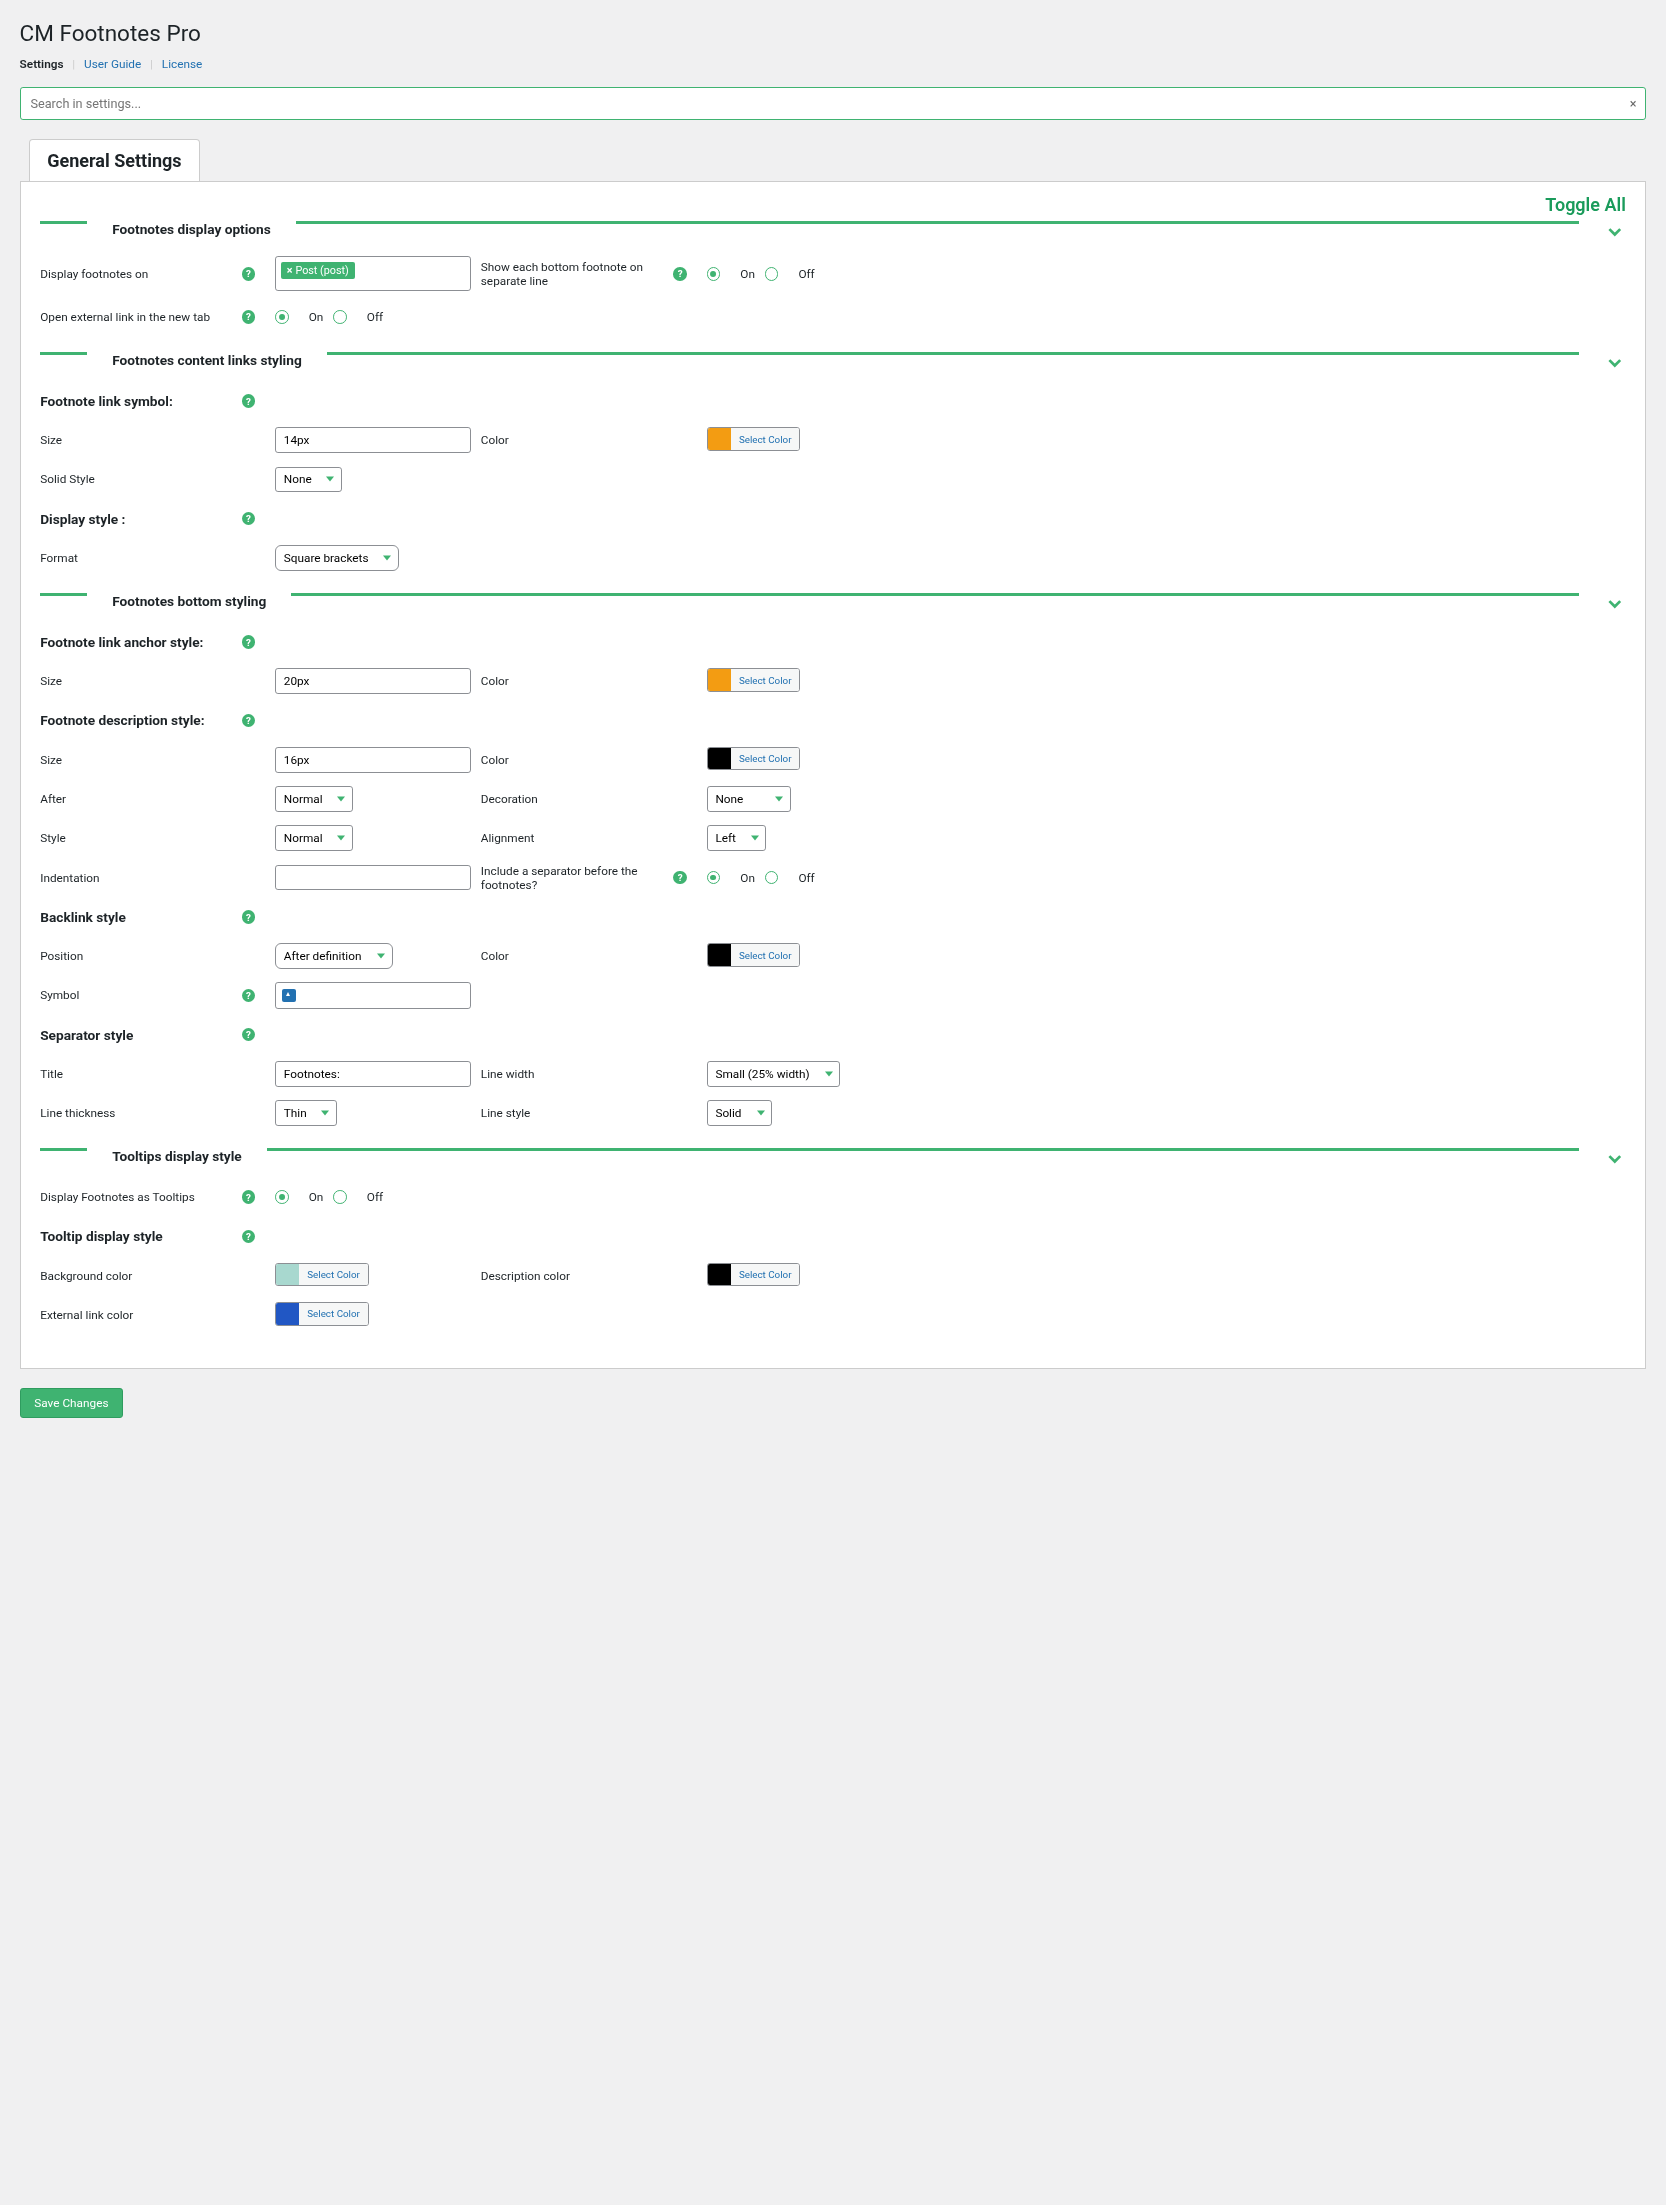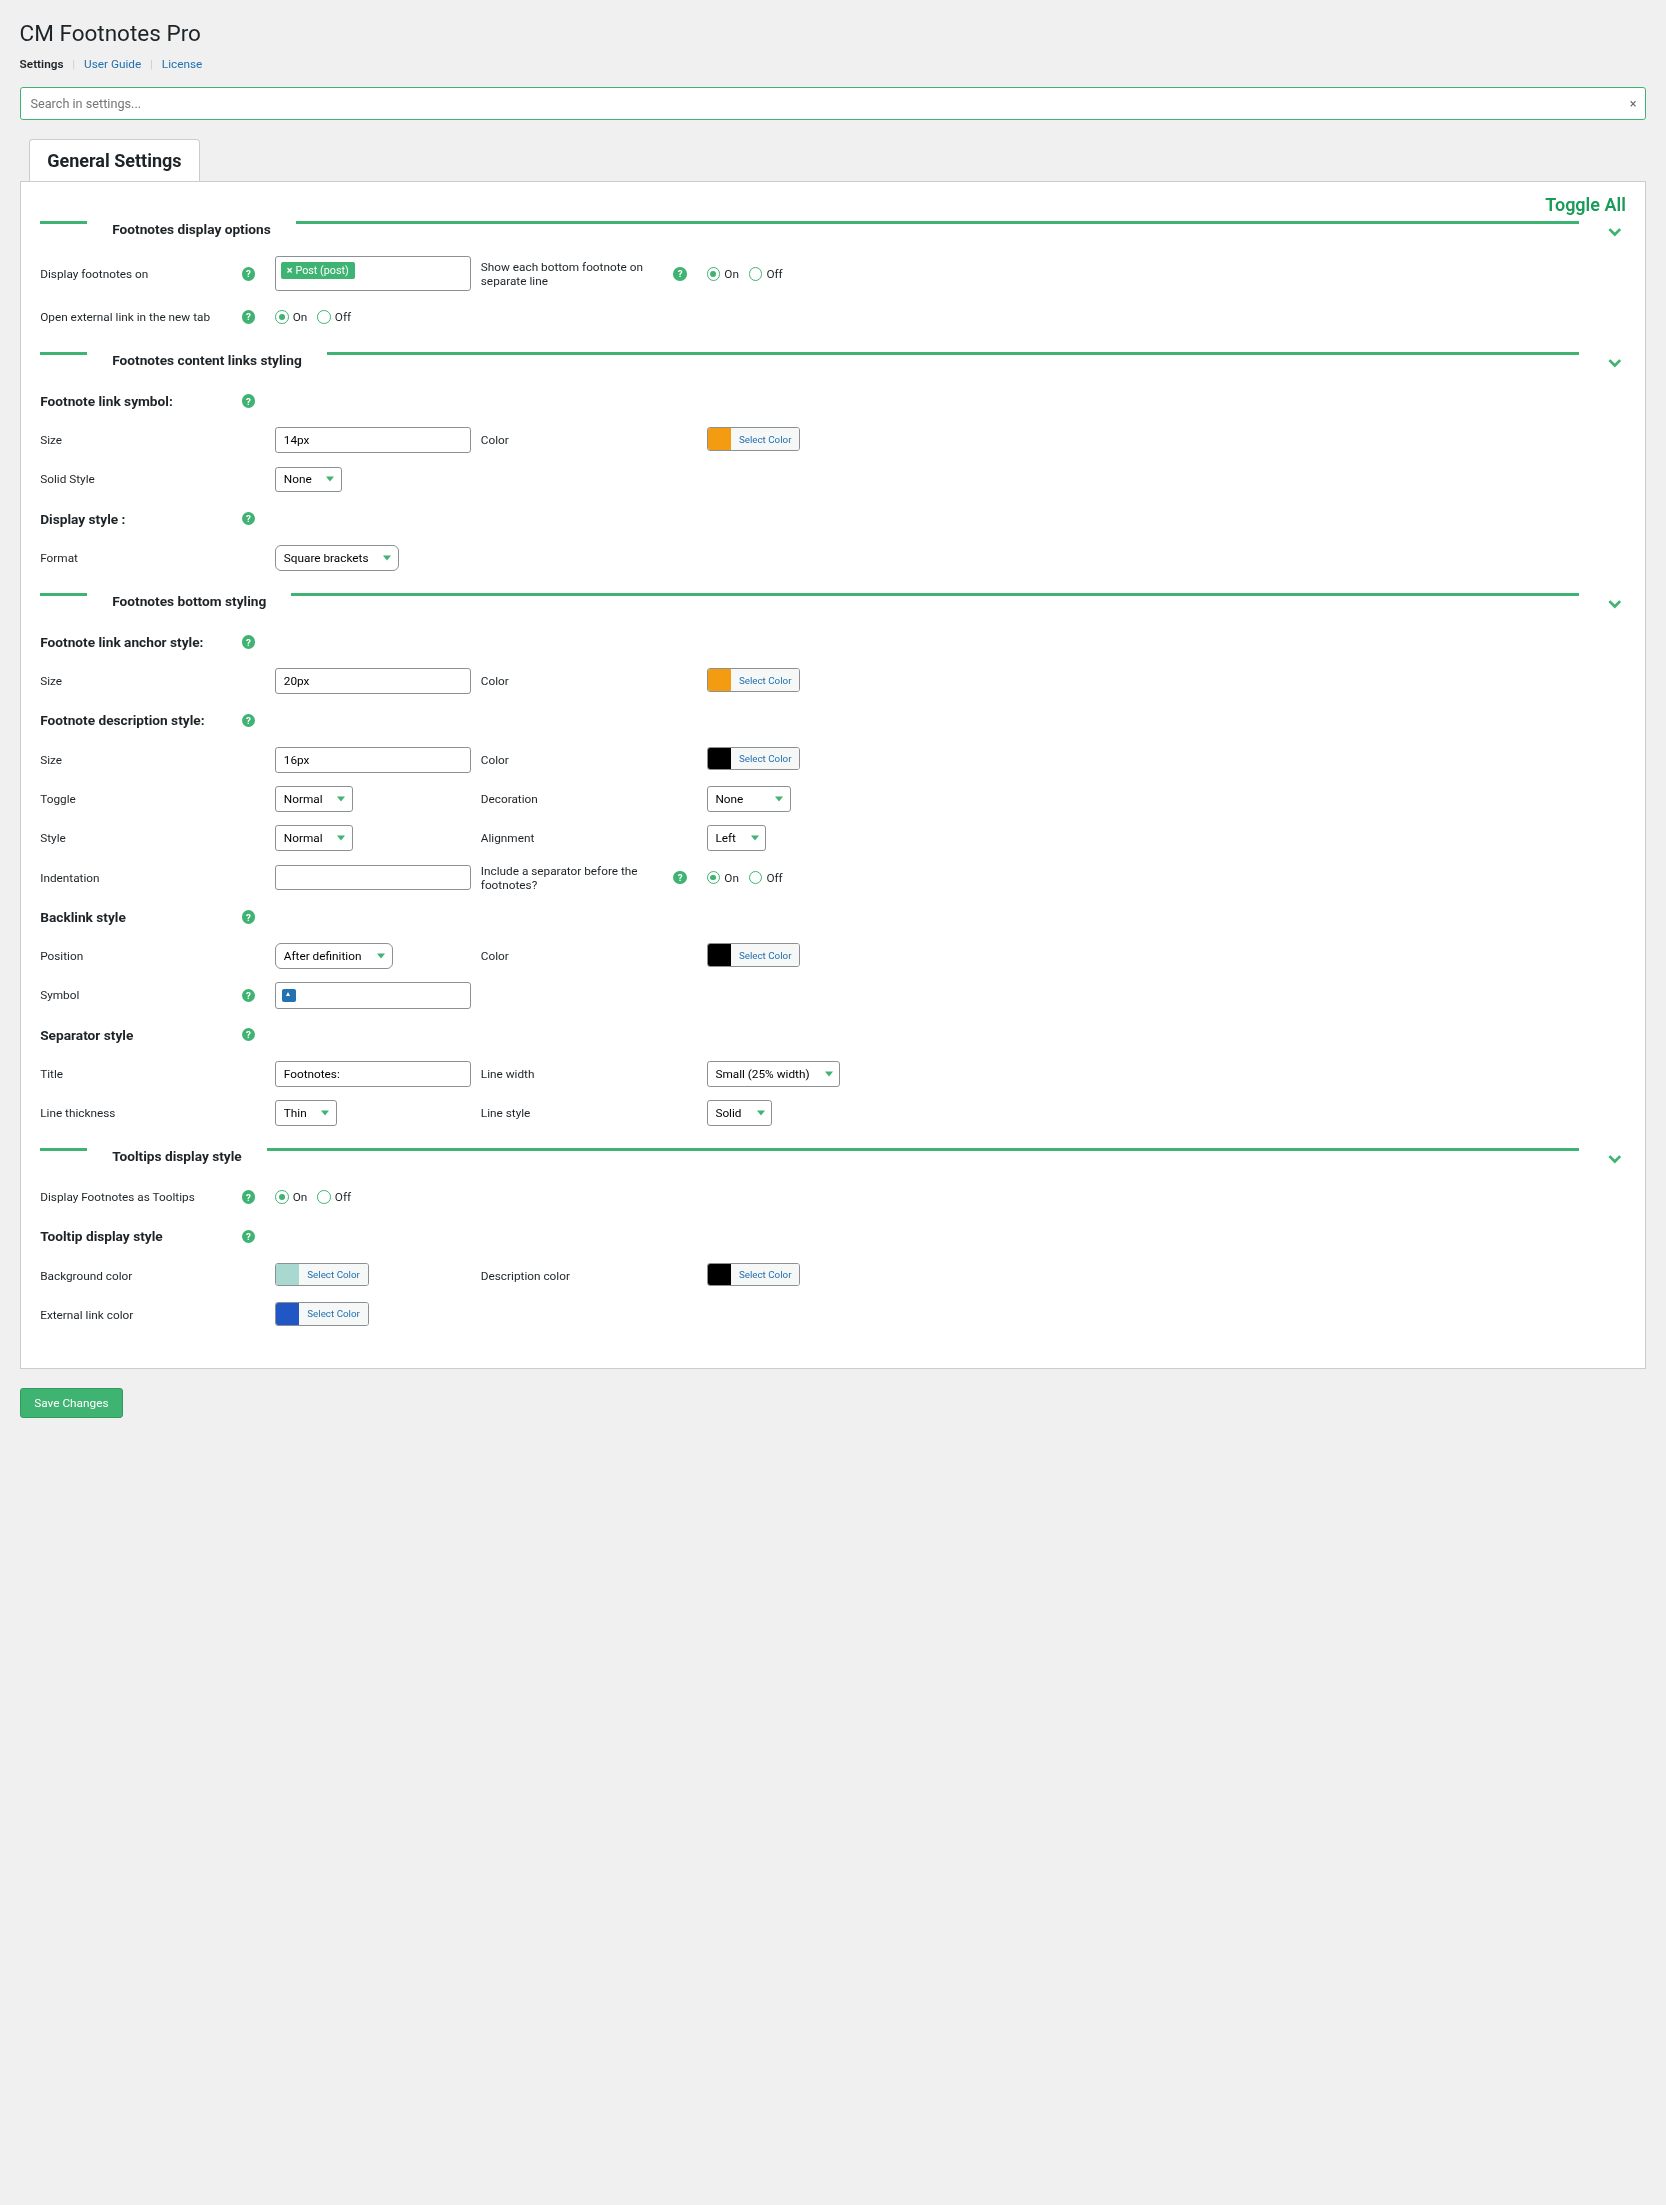--- a/index.html
+++ b/index.html
@@ -41,21 +41,21 @@
 .help { width: 13.7px; height: 13.7px; border-radius: 50%; background: #3fb371; color: #fff; font-size: 9.8px; font-weight: 700; display: inline-flex; align-items: center; justify-content: center; cursor: help; flex-shrink: 0; }
 
 .text-input { width: 100%; max-width: 196px; padding: 4.9px 7.8px; border: 1px solid #8c8f94; border-radius: 2.9px; font-size: 11.8px; }
 
 .select-wrap { position: relative; display: inline-block; }
 .select { appearance: none; padding: 4.9px 29px 4.9px 7.8px; border: 1px solid #8c8f94; border-radius: 2.9px; font-size: 11.8px; background: #fff; cursor: pointer; min-width: 59px; }
 .select-arrow { position: absolute; right: 7.8px; top: 50%; transform: translateY(-50%); pointer-events: none; width: 0; height: 0; border-left: 4.9px solid transparent; border-right: 4.9px solid transparent; border-top: 5.9px solid #3fb371; }
 .select.wide { min-width: 118px; border-radius: 6px; }
 
 .radio-group { display: flex; gap: 9.8px; align-items: center; }
-.radio-group label { display: flex; align-items: center; gap: 4px; font-size: 11.8px; cursor: pointer; }
+.radio-group label { display: flex; align-items: center; gap: 20px; font-size: 11.8px; cursor: pointer; }
 .radio { appearance: none; width: 13.7px; height: 13.7px; border: 1.5px solid #3fb371; border-radius: 50%; position: relative; cursor: pointer; }
 .radio:checked::after { content: ""; position: absolute; width: 5.9px; height: 5.9px; background: #3fb371; border-radius: 50%; top: 50%; left: 50%; transform: translate(-50%, -50%); }
 
 .tag-box { border: 1px solid #8c8f94; border-radius: 2.9px; padding: 4.9px; min-height: 35px; max-width: 196px; }
 .tag { display: inline-flex; align-items: center; gap: 2.9px; background: #3fb371; color: #fff; padding: 2px 5.9px; border-radius: 2px; font-size: 10.8px; }
 .tag-x { font-weight: 700; cursor: pointer; }
 
 .color-picker { display: inline-flex; align-items: center; border: 1px solid #8c8f94; border-radius: 2.9px; overflow: hidden; cursor: pointer; }
 .color-swatch { width: 23.5px; height: 21.6px; }
 .color-text { padding: 0 7.8px; font-size: 9.8px; color: #2271b1; background: #f6f7f7; height: 21.6px; display: flex; align-items: center; }
@@ -289,21 +289,21 @@
       <div>
         <div class="color-picker">
           <div class="color-swatch" style="background:#000"></div>
           <div class="color-text">Select Color</div>
         </div>
       </div>
     </div>
 
     <div class="row-grid">
       <div class="cell-label">
-          <span>Toggle</span>
+          <span>After</span>
         </div>
       <div>
         <div class="select-wrap"><select class="select"><option>Normal</option></select><div class="select-arrow"></div></div>
       </div>
       <div class="cell-label-2">
           <span>Decoration</span>
         </div>
       <div>
         <div class="select-wrap"><select class="select" style="min-width:84px"><option>None</option></select><div class="select-arrow"></div></div>
       </div>

